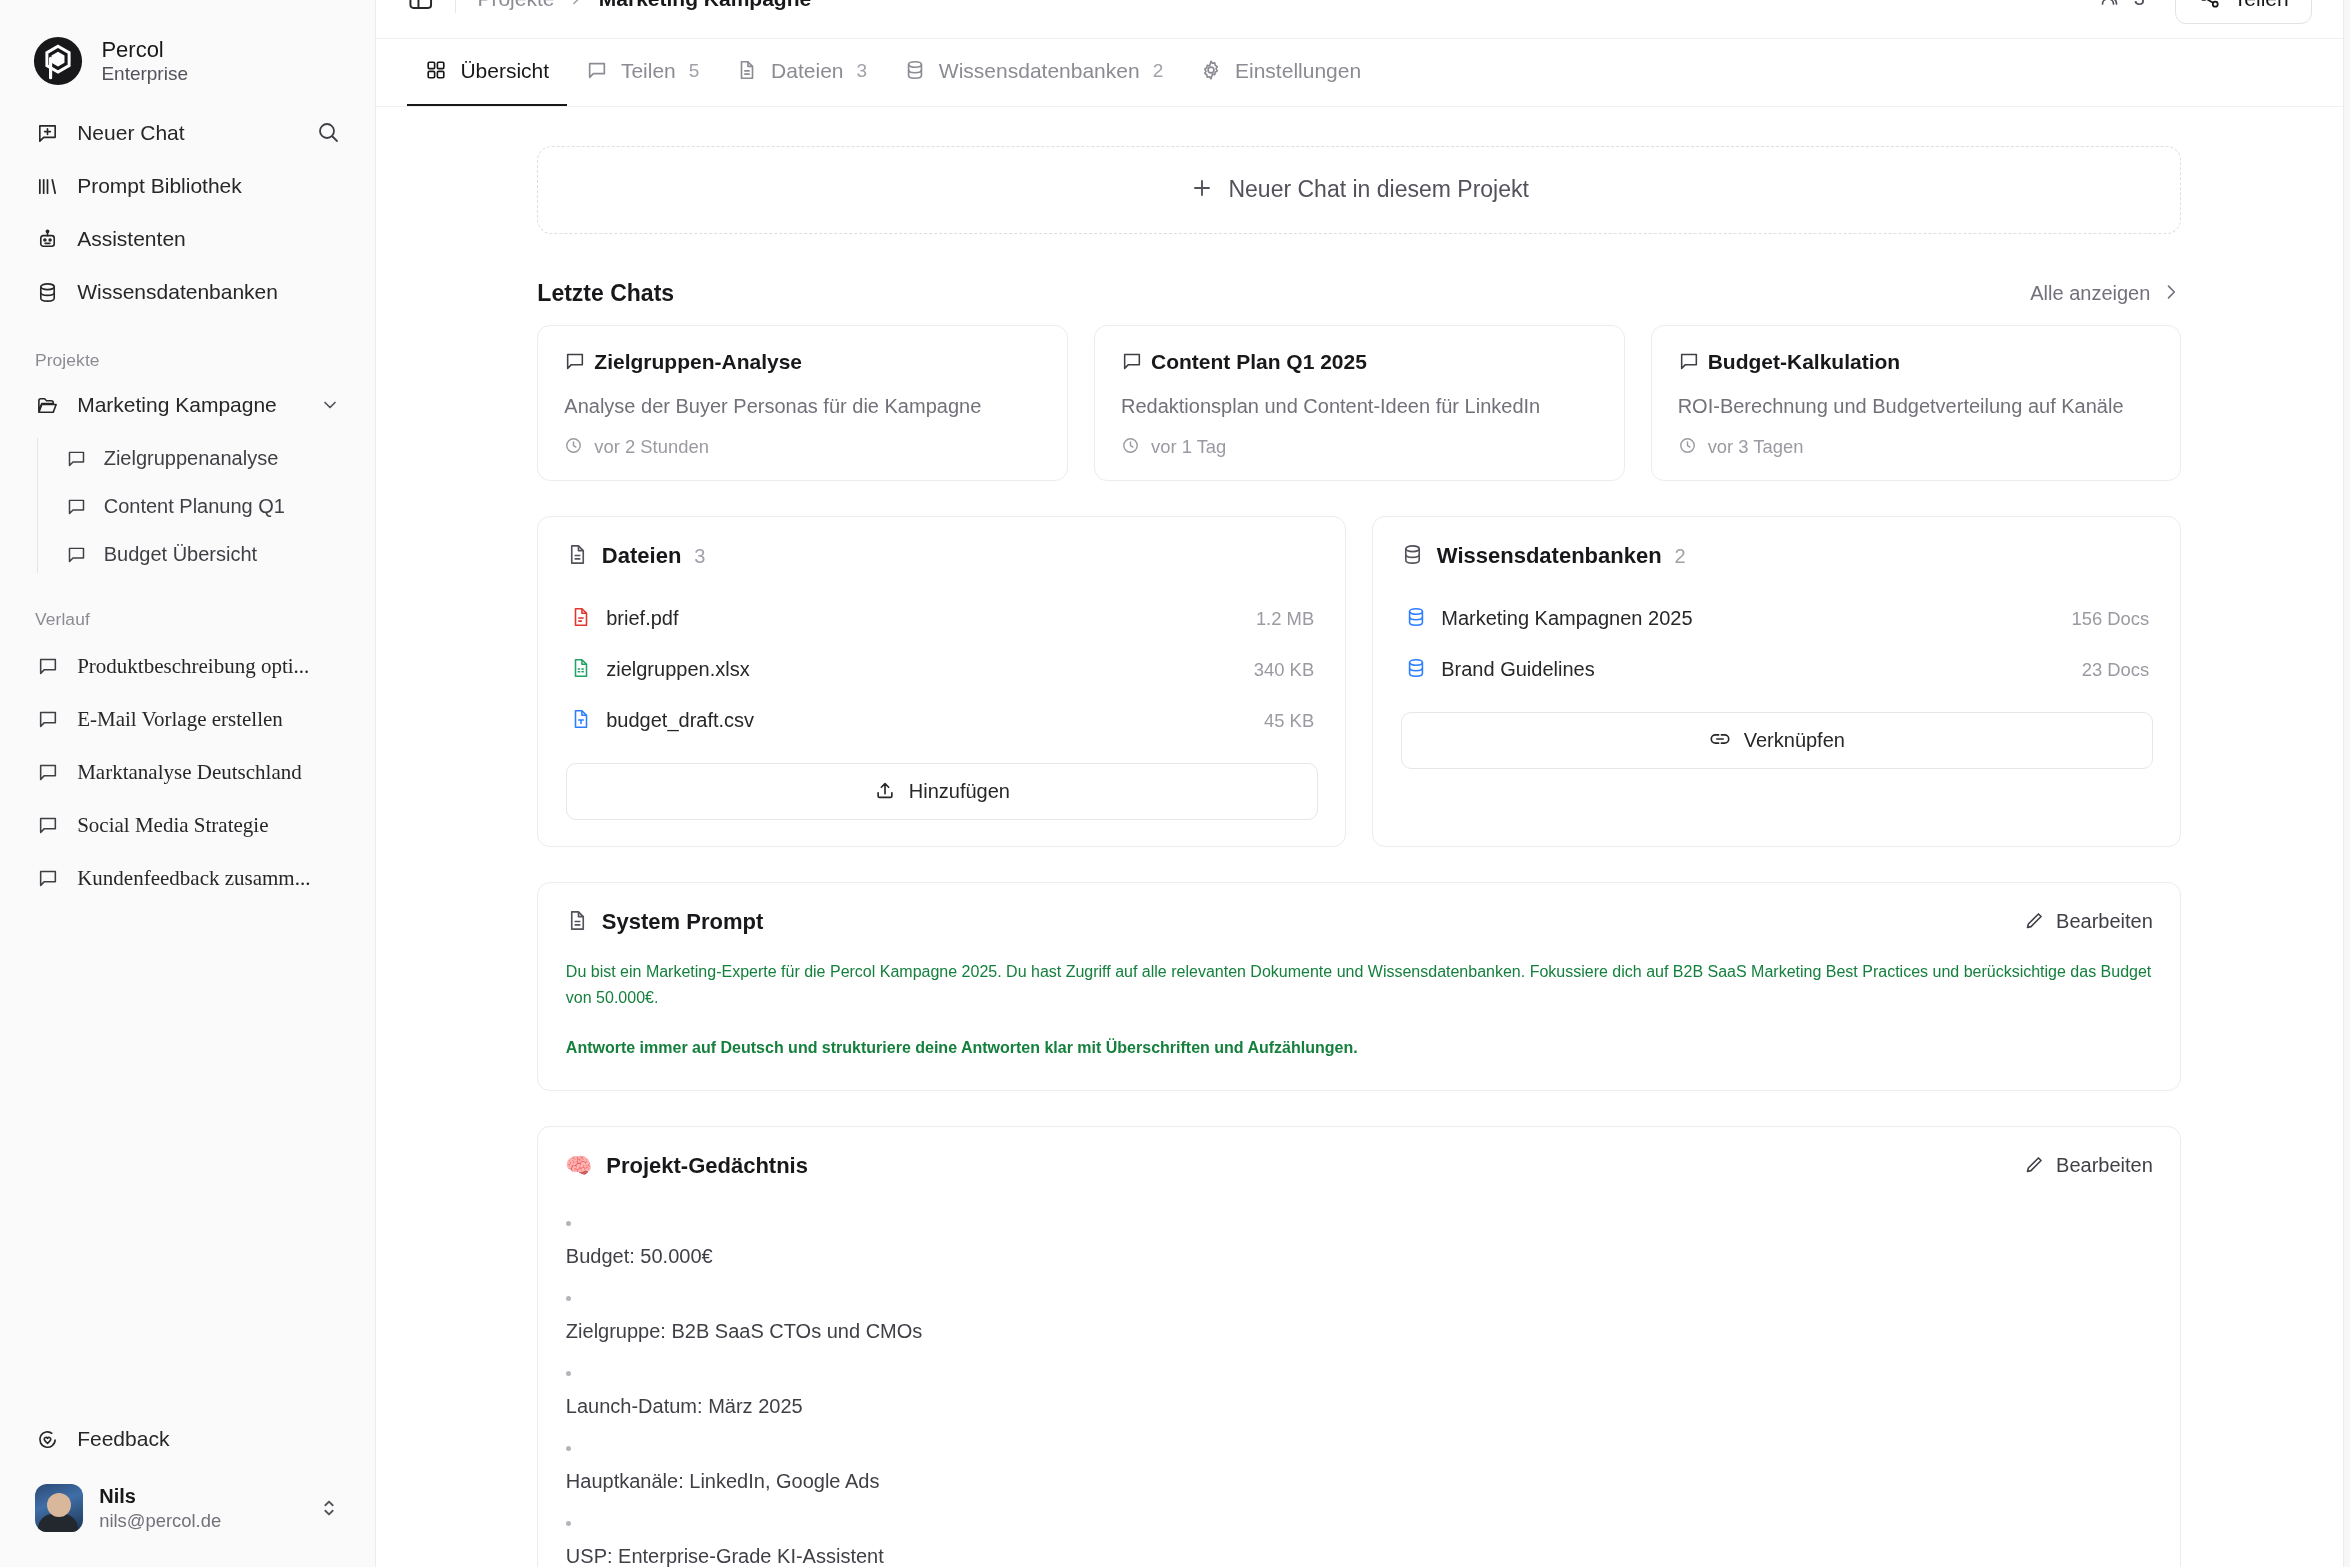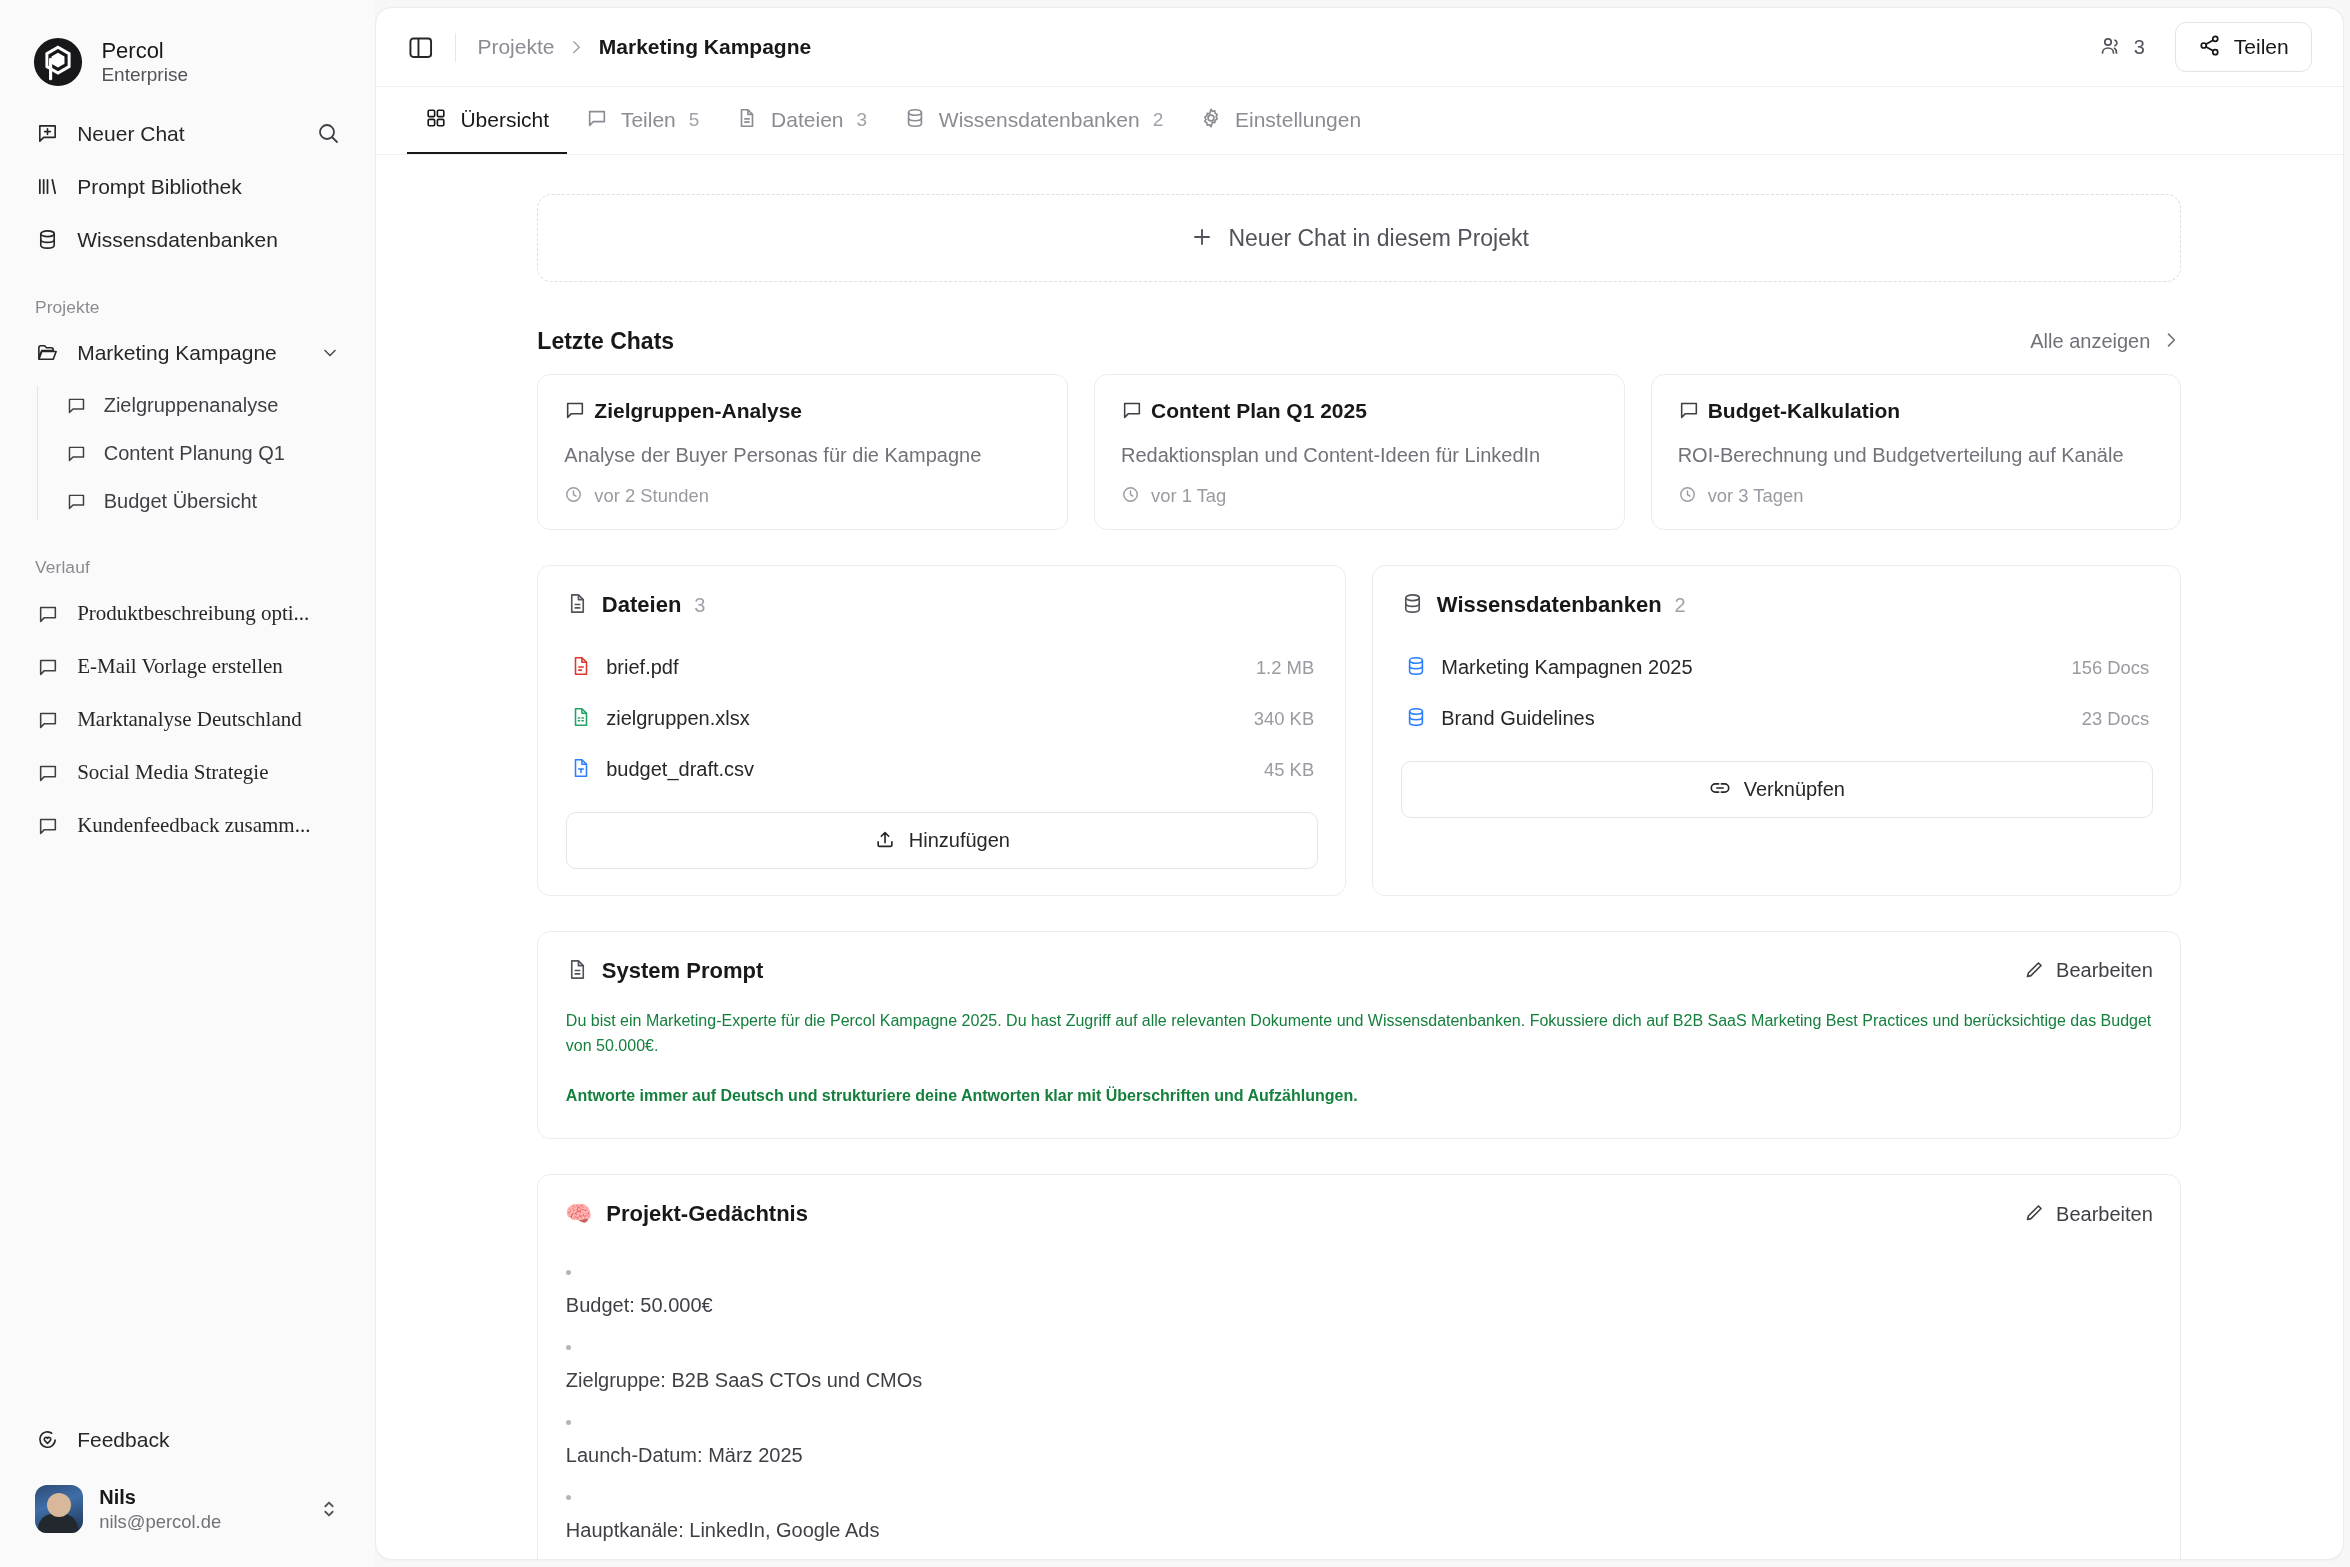--- a/index.html
+++ b/index.html
@@ -3,21 +3,21 @@
 <meta charset="utf-8">
 <style>
   * { box-sizing: border-box; margin: 0; padding: 0; }
   html, body {
     width: 2351px; height: 1568px;
     background: #f7f7f7;
     font-family: "Liberation Sans", sans-serif;
     -webkit-font-smoothing: antialiased;
     overflow: hidden;
   }
-  .app { display: flex; width: 2351px; height: 1567px; }
+  .app { display: flex; width: 2351px; height: 1567px; align-items: center; }
 
   
   .sidebar {
     width: 375px; height: 1568px;
     background: #fafafa;
     display: flex; flex-direction: column;
     flex: 0 0 375px;
     position: relative;
   }
   .brand {
@@ -259,20 +259,33 @@
 
       <div class="nav-row">
         <span class="nav-icon">
           <svg viewBox="0 0 24 24" width="23" height="23" fill="none" stroke="#27272a" stroke-width="1.8" stroke-linecap="round">
             <path d="M4 5v14M8 5v14M12 5v14M17 5l3 14"></path>
           </svg>
         </span>
         <span class="nav-label">Prompt Bibliothek</span>
       </div>
 
+      <div class="nav-row">
+        <span class="nav-icon">
+          <svg viewBox="0 0 24 24" width="23" height="23" fill="none" stroke="#27272a" stroke-width="1.7" stroke-linecap="round" stroke-linejoin="round">
+            <rect x="5" y="8" width="14" height="11" rx="2.5"></rect>
+              <path d="M12 4v4"></path>
+              <circle cx="12" cy="3.5" r="1.2" fill="#27272a"></circle>
+            <circle cx="9.3" cy="12.5" r="1" fill="#27272a"></circle>
+              <circle cx="14.7" cy="12.5" r="1" fill="#27272a"></circle>
+              <path d="M9.5 16h5"></path>
+          </svg>
+        </span>
+        <span class="nav-label">Assistenten</span>
+      </div>
 
       <div class="nav-row">
         <span class="nav-icon">
           <svg viewBox="0 0 24 24" width="23" height="23" fill="none" stroke="#27272a" stroke-width="1.7">
             <ellipse cx="12" cy="6" rx="7" ry="3"></ellipse>
               <path d="M5 6v12c0 1.7 3.1 3 7 3s7-1.3 7-3V6"></path>
               <path d="M5 12c0 1.7 3.1 3 7 3s7-1.3 7-3"></path>
           </svg>
         </span>
         <span class="nav-label">Wissensdatenbanken</span>

